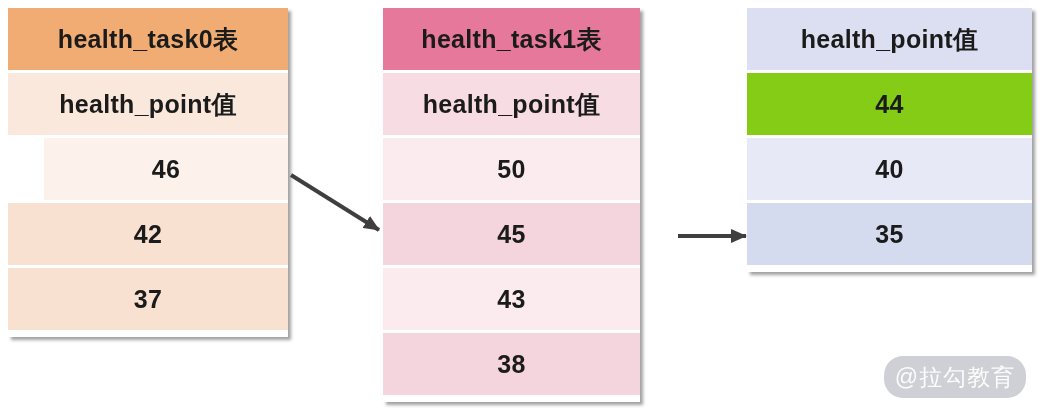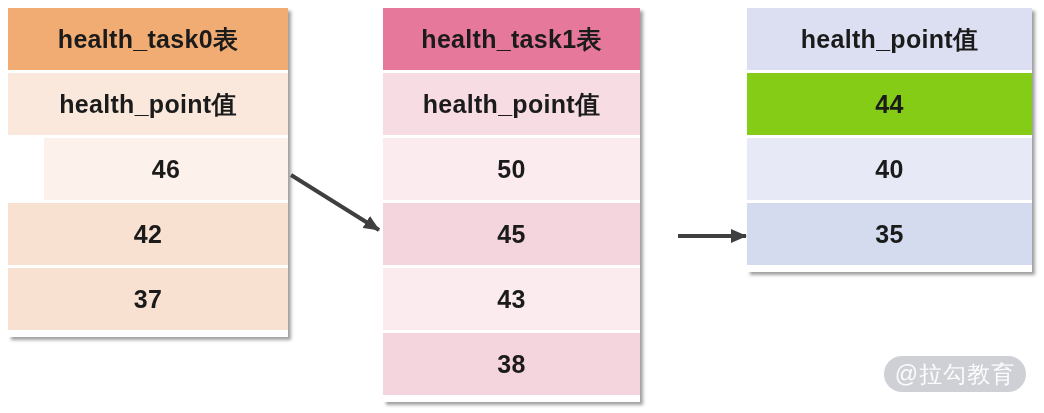--- a/index.html
+++ b/index.html
@@ -49,21 +49,21 @@
     stroke-width: 4;
   }
   .arrow-head {
     fill: var(--arrow-color, #3f3f3f);
   }
   .watermark {
     position: absolute;
     left: 884px;
     top: 356px;
     width: 142px;
-    height: 36px;
+    height: 42px;
     border-radius: 19px;
     display: flex;
     align-items: center;
     justify-content: center;
     font-size: 23px;
     font-weight: 400;
     letter-spacing: 1px;
     z-index: 5;
   }
 </style>

